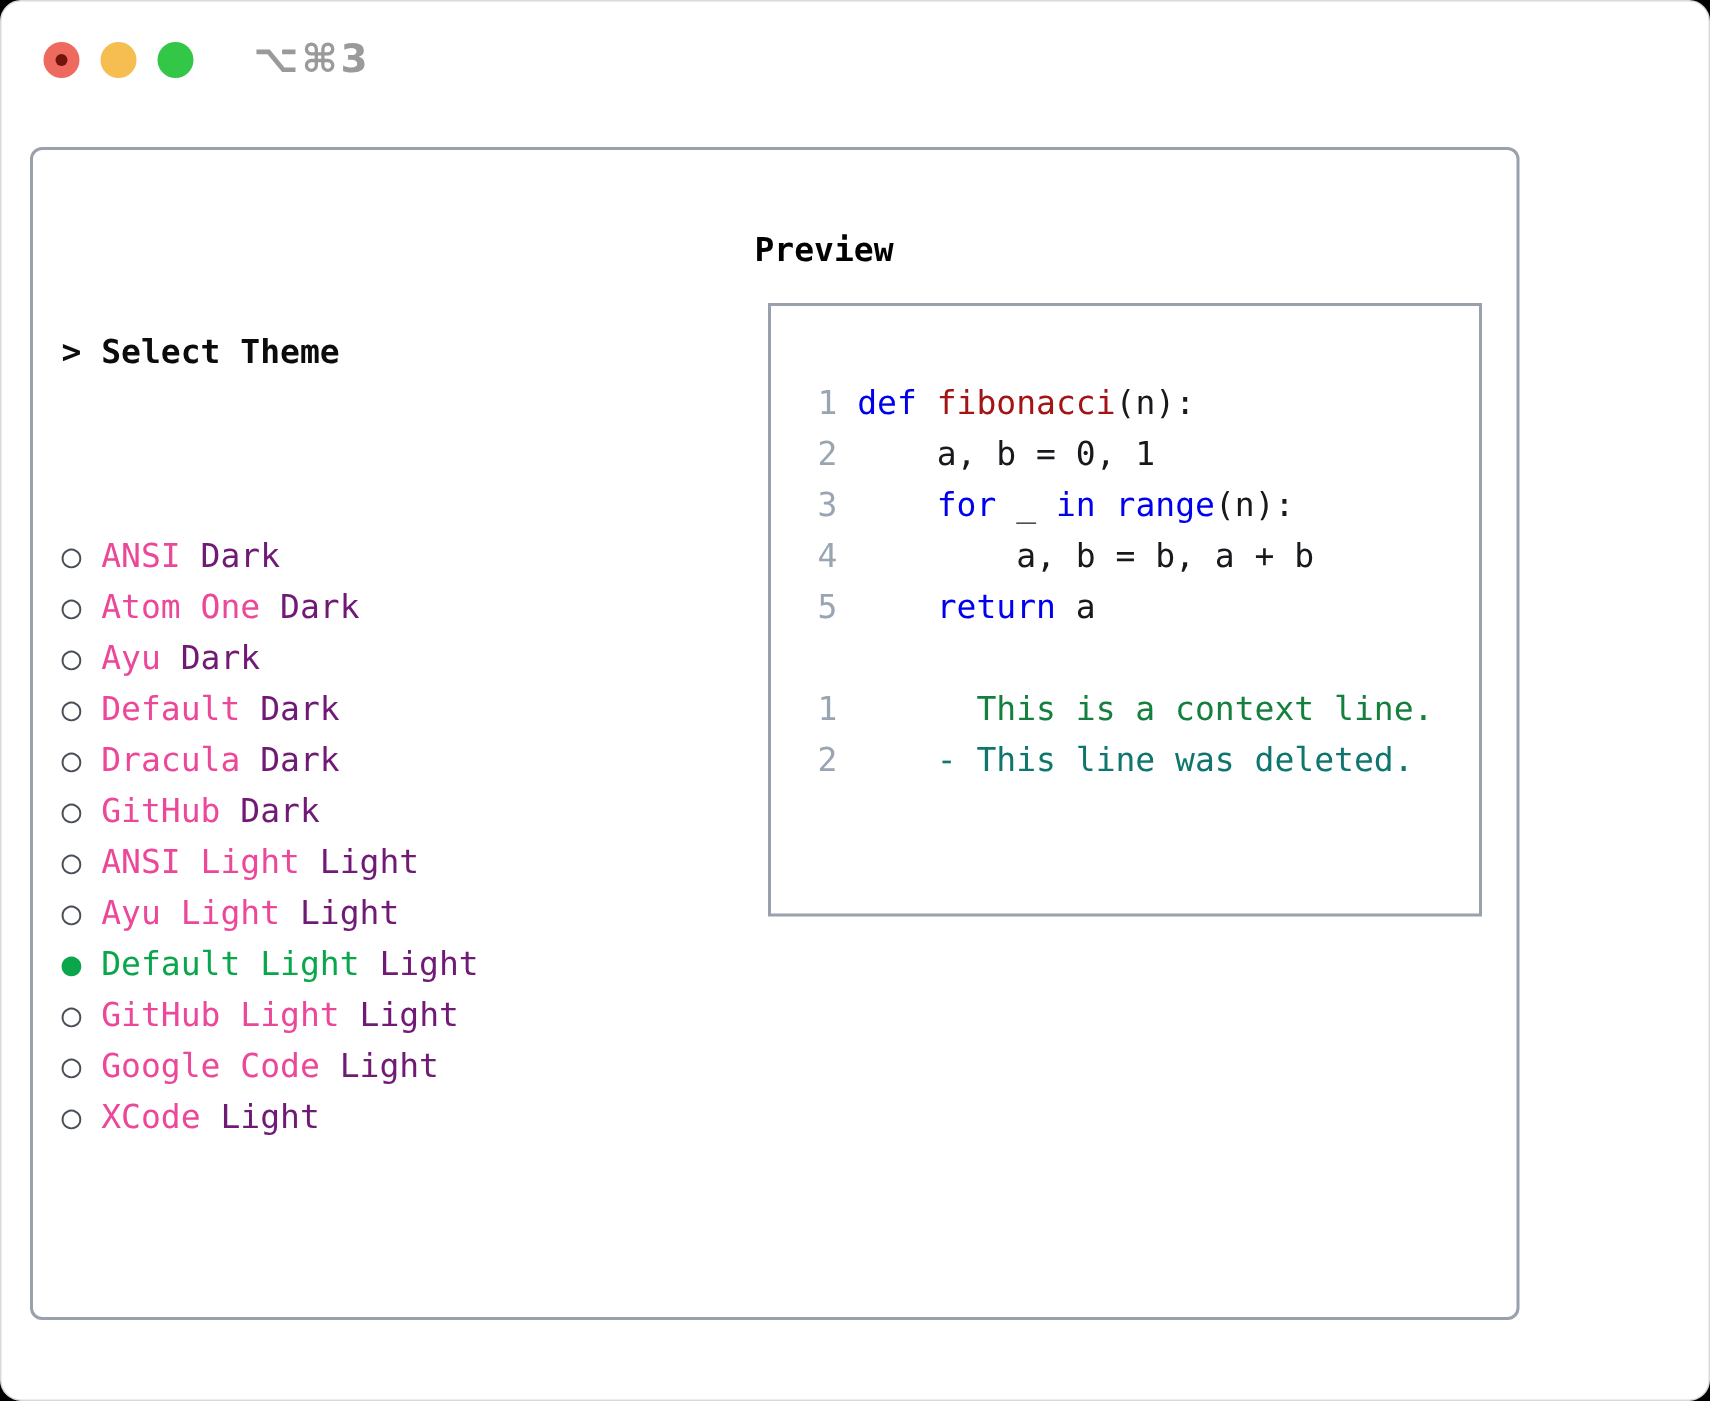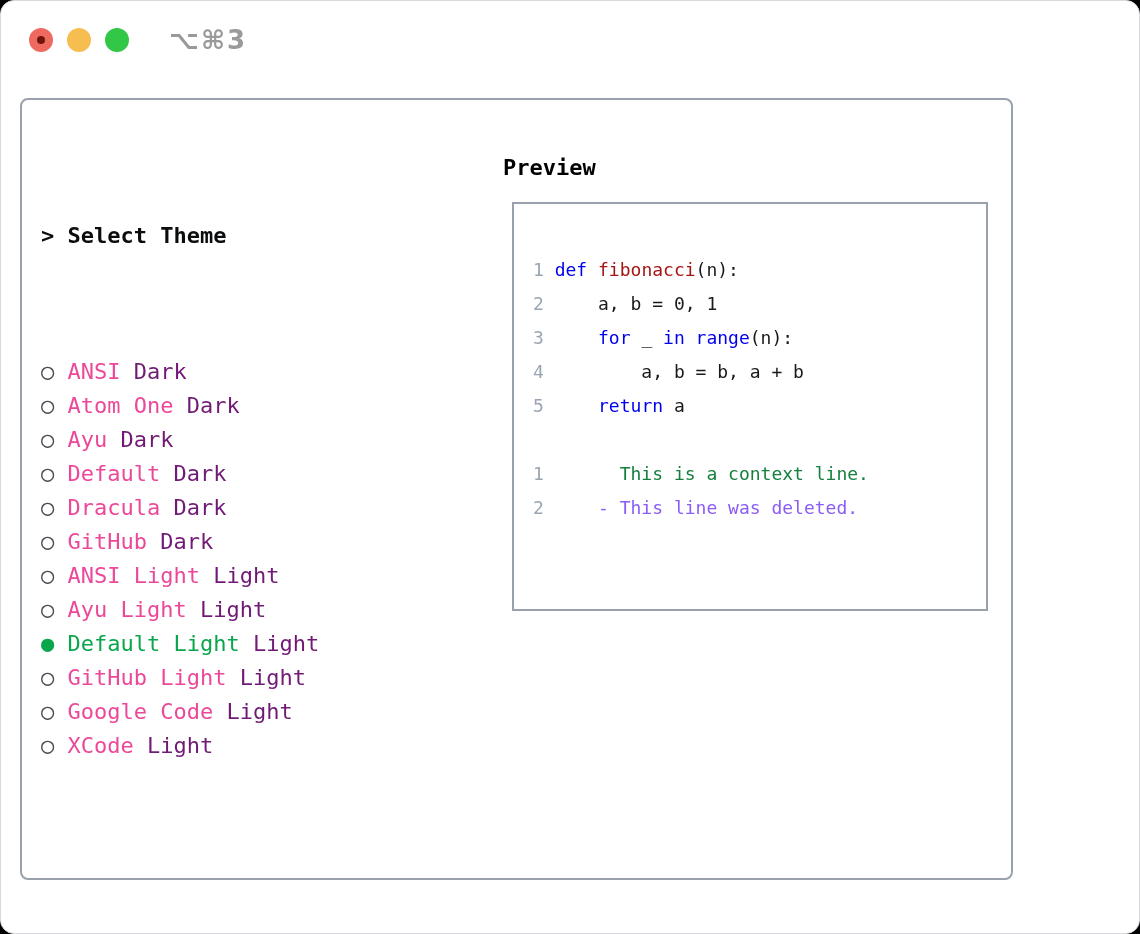--- a/index.html
+++ b/index.html
@@ -71,28 +71,28 @@
     position:absolute;left:490px;top:102px;
     width:476px;height:409px;
     box-sizing:border-box;
     border:2px solid #99a2ac;
     background:#fff;
     padding:49px 0 0 19px;
     overflow:hidden;
   }
   .pline{
     height:34px;line-height:34px;
-    font-size:18px;white-space:pre;
+    font-size:22px;white-space:pre;margin-left:12px;
   }
   .num{display:inline-block;width:2ch;color:#9aa5b3;}
   .tok-kw{color:#0000ee;}
   .tok-fn{color:#a31515;}
   .tok-pl{color:#17191c;}
   .tok-ctx{color:#15803d;}
-  .tok-del{color:#8b5cf6;}
+  .tok-del{color:#0f766e;}
   .tok-add{color:#00b81f;}
 </style>
 </head>
 <body>
 
 <div class="window">
 
   <div class="titlebar">
     <div class="tl tl-close"></div>
     <div class="tl tl-min"></div>

